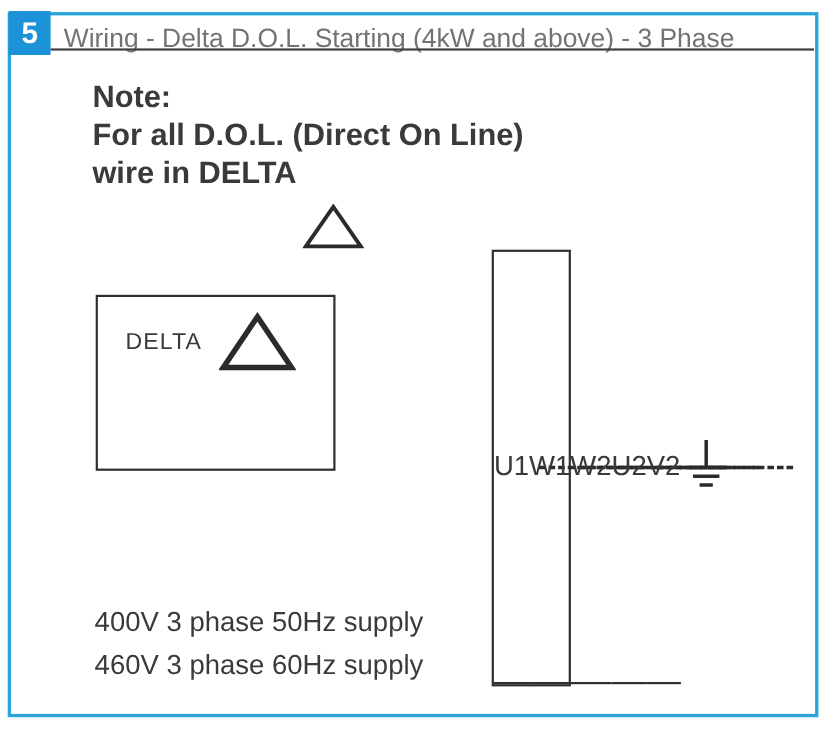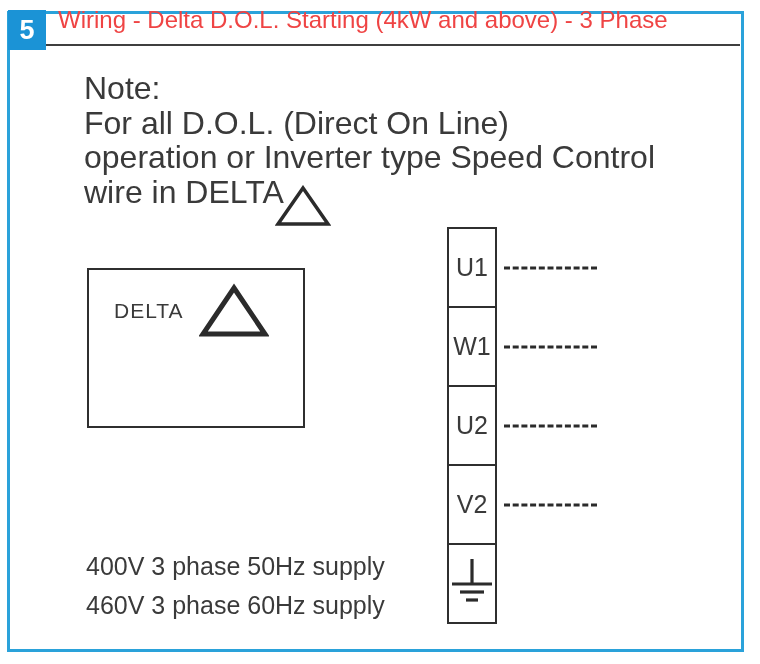--- a/index.html
+++ b/index.html
@@ -22,37 +22,38 @@
     left: 8px; top: 10px;
     width: 38px; height: 40px;
     background: #1b93d6;
     color: #ffffff;
     font-size: 27px;
     font-weight: 600;
     display: flex; align-items: center; justify-content: center;
   }
   .page-title {
     position: absolute;
-    left: 58px; top: 6px;
+    left: 58px; top: 22px;
     font-size: 24px;
     white-space: nowrap;
-    color: #ef4444;
+    color: #737373;
   }
   .title-rule {
     position: absolute;
     left: 46px; top: 44px;
     width: 694px; height: 2px;
     background: #3f3f3f;
   }
   .note-block {
     position: absolute;
     left: 84px; top: 71px;
-    font-size: 32px;
+    font-size: 28px;
     line-height: 34.5px;
     color: #3a3a3a;
+    font-weight: bold;
   }
   .tri-svg { display: block; }
   .note-triangle {
     position: absolute;
     left: 275px; top: 185px;
   }
   .delta-box {
     position: absolute;
     left: 87px; top: 268px;
     width: 218px; height: 160px;
@@ -79,24 +80,24 @@
     position: absolute;
     left: 86px; top: 514px;
     font-size: 25px;
     line-height: 38.5px;
     color: #3a3a3a;
     margin-top: 33px;
   }
   .terminal-block {
     position: absolute;
     left: 447px; top: 227px;
-    width: 50px; height: 397px;
+    width: 72px; height: 397px;
     border: 2.5px solid #2f2f2f;
     display: flex;
-    flex-direction: column;
+    flex-direction: row;
     background: #ffffff;
   }
   .terminal-cell {
     flex: 1;
     position: relative;
     border-bottom: 2.5px solid #2f2f2f;
     display: flex; align-items: center; justify-content: center;
     font-size: 25px;
     color: #3a3a3a;
   }
@@ -118,21 +119,20 @@
 <div class="num-badge">
   <span>5</span>
 </div>
 
 <div class="page-title">Wiring - Delta D.O.L. Starting (4kW and above) - 3 Phase</div>
 <div class="title-rule"></div>
 
 <div class="note-block">
   <div>Note:</div>
   <div>For all D.O.L. (Direct On Line)</div>
-  <div>operation or Inverter type Speed Control</div>
   <div>wire in DELTA</div>
 </div>
 
 <div class="note-triangle">
   <svg class="tri-svg" width="56" height="42" viewBox="0 0 56 42">
     <polygon points="28,3 53,39 3,39" fill="none" stroke="#2b2b2b" stroke-width="3.5"></polygon>
   </svg>
 </div>
 
 <div class="delta-box">
@@ -152,20 +152,24 @@
 <div class="terminal-block">
   <div class="terminal-cell">
     <span>U1</span>
     <div class="dash-line"></div>
   </div>
   <div class="terminal-cell">
     <span>W1</span>
     <div class="dash-line"></div>
   </div>
   <div class="terminal-cell">
+    <span>W2</span>
+    <div class="dash-line"></div>
+  </div>
+  <div class="terminal-cell">
     <span>U2</span>
     <div class="dash-line"></div>
   </div>
   <div class="terminal-cell">
     <span>V2</span>
     <div class="dash-line"></div>
   </div>
   <div class="terminal-cell">
     <span>
       <svg width="46" height="48" viewBox="0 0 46 48">

